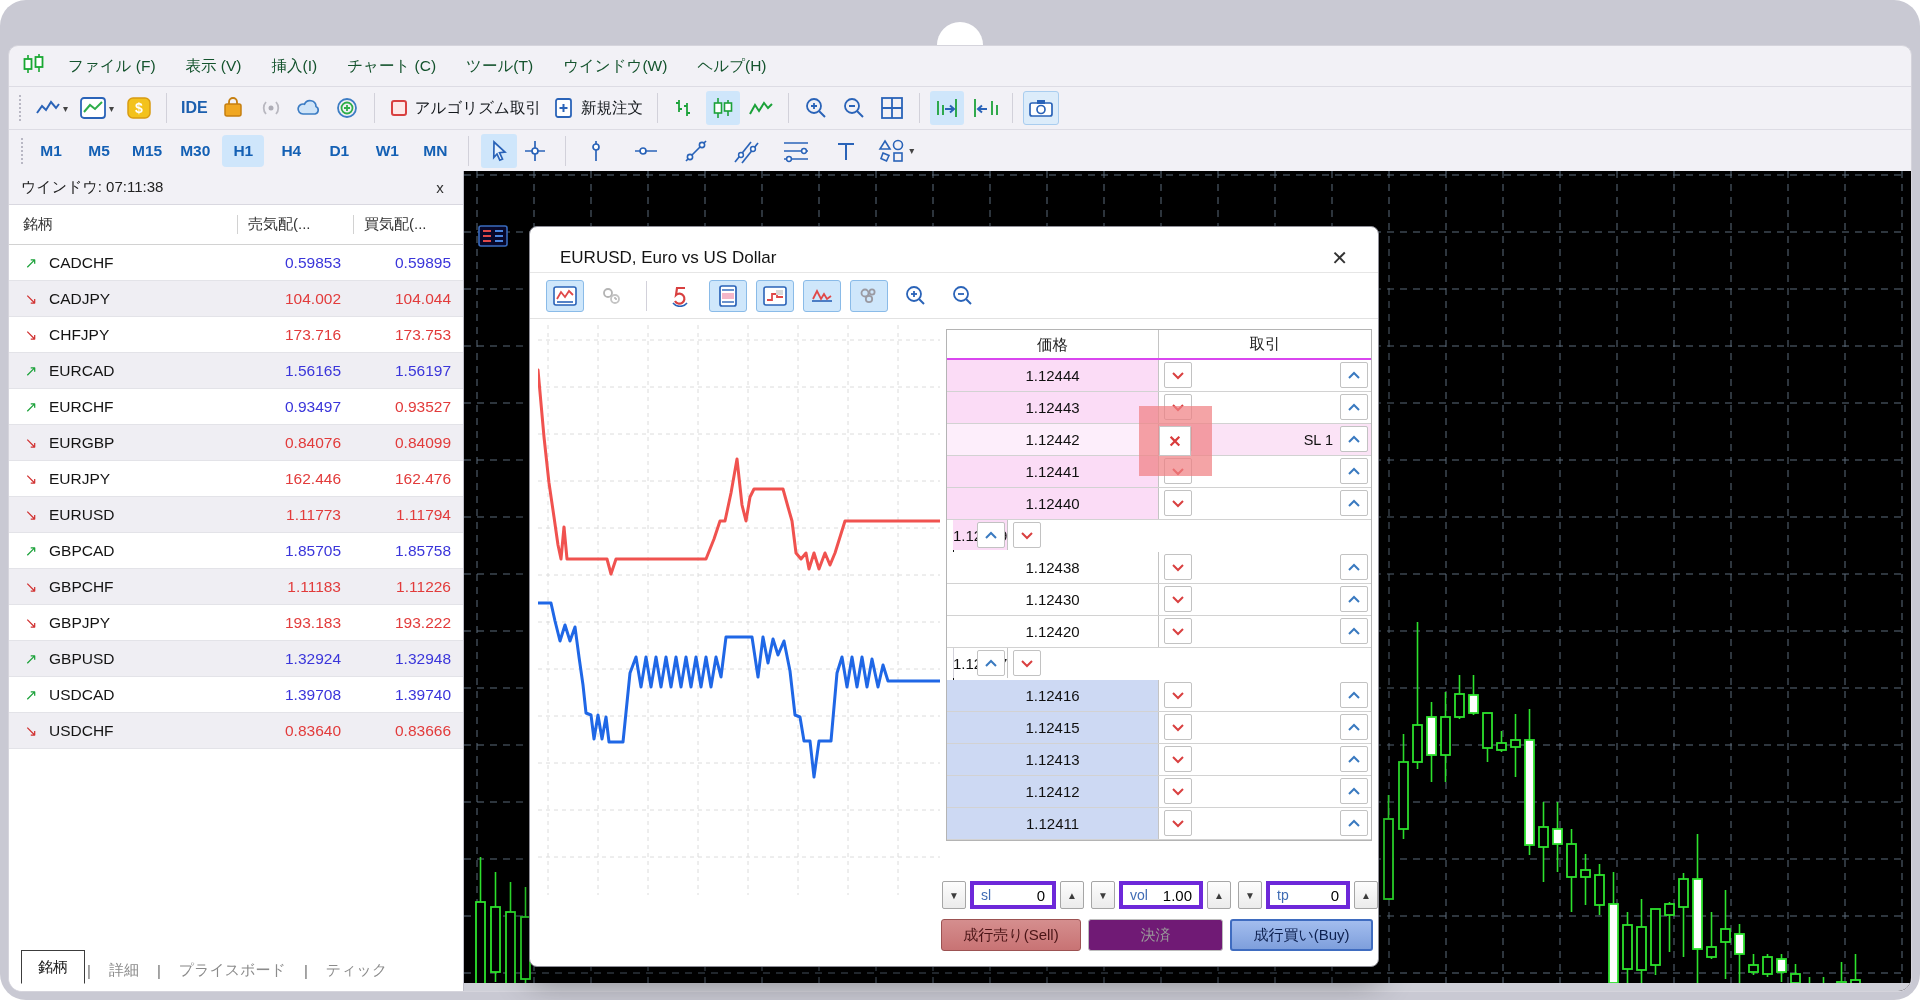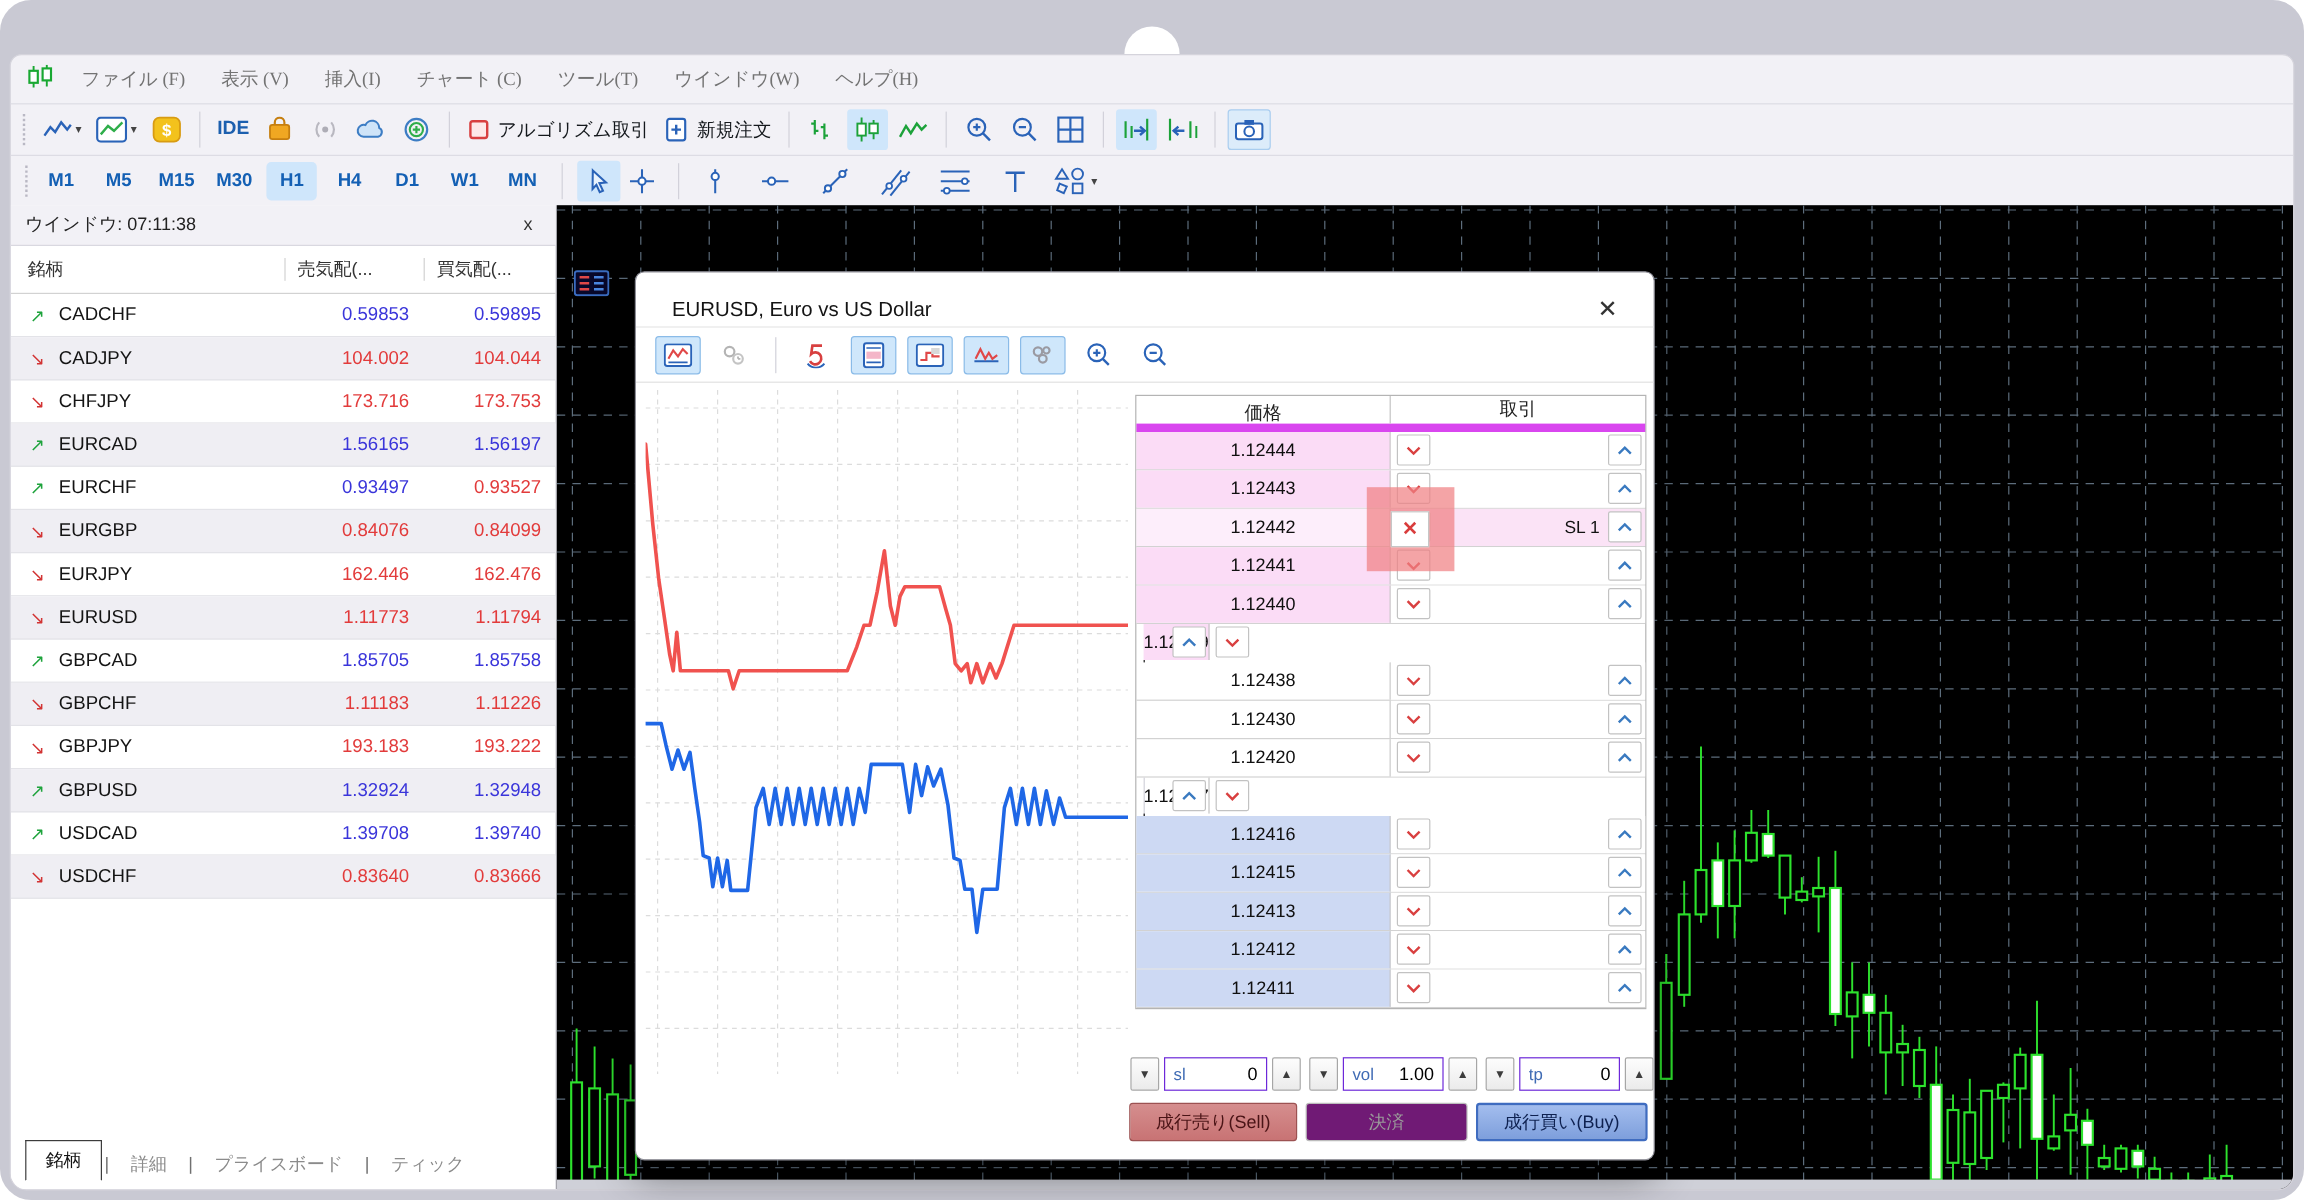--- a/index.html
+++ b/index.html
@@ -4,21 +4,21 @@
 <style>
   html,body{margin:0;padding:0;background:#fff;}
   *{box-sizing:border-box;}
   .frame{position:relative;width:1920px;height:1000px;background:#c9c9d3;border-radius:26px;overflow:hidden;
          font-family:"Liberation Sans",sans-serif;-webkit-font-smoothing:antialiased;}
   .pill{position:absolute;left:937px;top:22px;width:46px;height:23px;background:#fff;border-radius:23px 23px 0 0;}
   .window{position:absolute;left:8px;top:45px;width:1904px;height:947px;background:#f2f1f6;
           border:1px solid #d5d4dc;border-radius:10px 10px 14px 14px;overflow:hidden;display:flex;flex-direction:column;}
   
   .menubar{height:40px;display:flex;align-items:center;padding:0 10px;gap:2px;}
-  .menu-item{padding:0 15px;font-size:15.5px;color:#737373;height:100%;display:flex;align-items:center;cursor:default;font-family:Liberation Serif, serif;}
+  .menu-item{padding:0 15px;font-size:15.5px;color:#14532d;height:100%;display:flex;align-items:center;cursor:default;}
   
   .toolbar{height:43px;display:flex;align-items:center;border-top:1px solid #dddce4;padding:0 6px;gap:4px;}
   .tbtn{height:34px;min-width:34px;display:flex;align-items:center;justify-content:center;border-radius:3px;padding:0 4px;}
   .tbtn.active{background:#cfe6fb;}
   .tbtn .lbl{font-size:15.5px;color:#14181c;margin-left:6px;font-family:Liberation Serif, serif;}
   .ide{font-size:16px;font-weight:700;color:#1c5fae;}
   .sep{width:1px;height:30px;background:#d2d1da;margin:0 6px;}
   .grip{width:5px;height:26px;border-left:2px dotted #b9b8c4;margin:0 4px;}
   .caret{font-size:10px;color:#444;margin-left:3px;}
   .campad{background:#dcecfa;border:1px solid #a9cdef;border-radius:3px;}
@@ -63,21 +63,21 @@
   .dlg-title{height:46px;display:flex;align-items:center;justify-content:space-between;padding:16px 30px 0 30px;
              font-size:17px;color:#141414;border-bottom:1px solid #e6e6e6;}
   .dlg-close{font-size:20px;color:#333;font-weight:400;}
   .dlg-toolbar{height:46px;display:flex;align-items:center;padding-left:16px;gap:9px;border-bottom:1px solid #e2e2e2;}
   .dtb{width:38px;height:32px;display:flex;align-items:center;justify-content:center;border-radius:3px;border:1px solid transparent;}
   .dtb.active{background:#cfe7fb;border-color:#8abbe8;}
   .dlg-body{position:relative;height:647px;}
   .tickchart{position:absolute;left:8px;top:6px;}
   
   .dom{position:absolute;left:416px;top:10px;width:426px;border:1px solid #b4b4b4;background:#fff;}
-  .dom-head{display:flex;height:30px;align-items:center;border-bottom:7px solid #d946ef;font-size:15.5px;color:#222;}
+  .dom-head{display:flex;height:30px;align-items:center;border-bottom:2px solid #d946ef;font-size:15.5px;color:#222;}
   .dom-head .h1{width:212px;text-align:center;border-right:1px solid #c4c4c4;height:100%;line-height:30px;}
   .dom-head .h2{flex:1;text-align:center;}
   .dom-row{display:flex;height:32px;border-bottom:1px solid #d2d2d2;}
   .dom-row.sep{border-bottom:2px solid #151515;}
   .price-cell{width:212px;border-right:1px solid #c4c4c4;display:flex;align-items:center;justify-content:center;
               font-size:15px;color:#101010;}
   .trade-cell{flex:1;position:relative;background:#fff;}
   .z-ask .price-cell{background:#fbdcf6;}
   .z-bid .price-cell{background:#cdd9f3;}
   .dom-row.selected .price-cell{background:#fdeefb;}
@@ -87,21 +87,21 @@
   .btn-up{position:absolute;right:3px;top:2px;width:28px;height:26px;background:#fff;border:1px solid #c2c2c2;border-radius:2px;
           display:flex;align-items:center;justify-content:center;}
   .sl-label{position:absolute;right:38px;top:0;height:100%;display:flex;align-items:center;font-size:14.5px;color:#111;}
   .sl-overlay{position:absolute;left:609px;top:87px;width:73px;height:70px;background:rgba(240,129,132,.72);z-index:4;}
   .sl-close{position:absolute;left:629px;top:107px;width:32px;height:30px;background:#fff;border:1px solid #c6c6c6;z-index:5;
             display:flex;align-items:center;justify-content:center;color:#d93c3c;font-size:16px;font-weight:700;}
   
   .spin-btn{position:absolute;width:24px;height:28px;top:562px;background:linear-gradient(#fdfdfd,#ebebeb);
             border:1px solid #a6a6a6;border-radius:2px;display:flex;align-items:center;justify-content:center;
             font-size:10px;color:#3c3c3c;}
-  .spin-box{position:absolute;top:562px;height:28px;border:1px solid #6d28d9;background:#fff;display:flex;
+  .spin-box{position:absolute;top:562px;height:28px;border:4px solid #6d28d9;background:#fff;display:flex;
             align-items:center;padding:0 7px;font-size:15px;}
   .spin-box .sl-lab{color:#3f6bb4;font-size:14px;}
   .spin-box .sl-val{flex:1;text-align:right;color:#000;}
   .act-btn{position:absolute;top:600px;height:32px;border-radius:3px;display:flex;align-items:center;justify-content:center;
            font-size:15px;}
   .act-sell{left:411px;width:140px;background:linear-gradient(#d58e8e,#c87374);border:1px solid #9c5252;color:#4a1416;}
   .act-close{left:558px;width:135px;background:#701a75;border:1px solid #bcbcbc;color:#9a9a9a;}
   .act-buy{left:700px;width:143px;background:linear-gradient(#a3bdee,#7e9fdc);border:2px solid #3f6cc0;color:#0e2150;}
 </style>
 </head>

